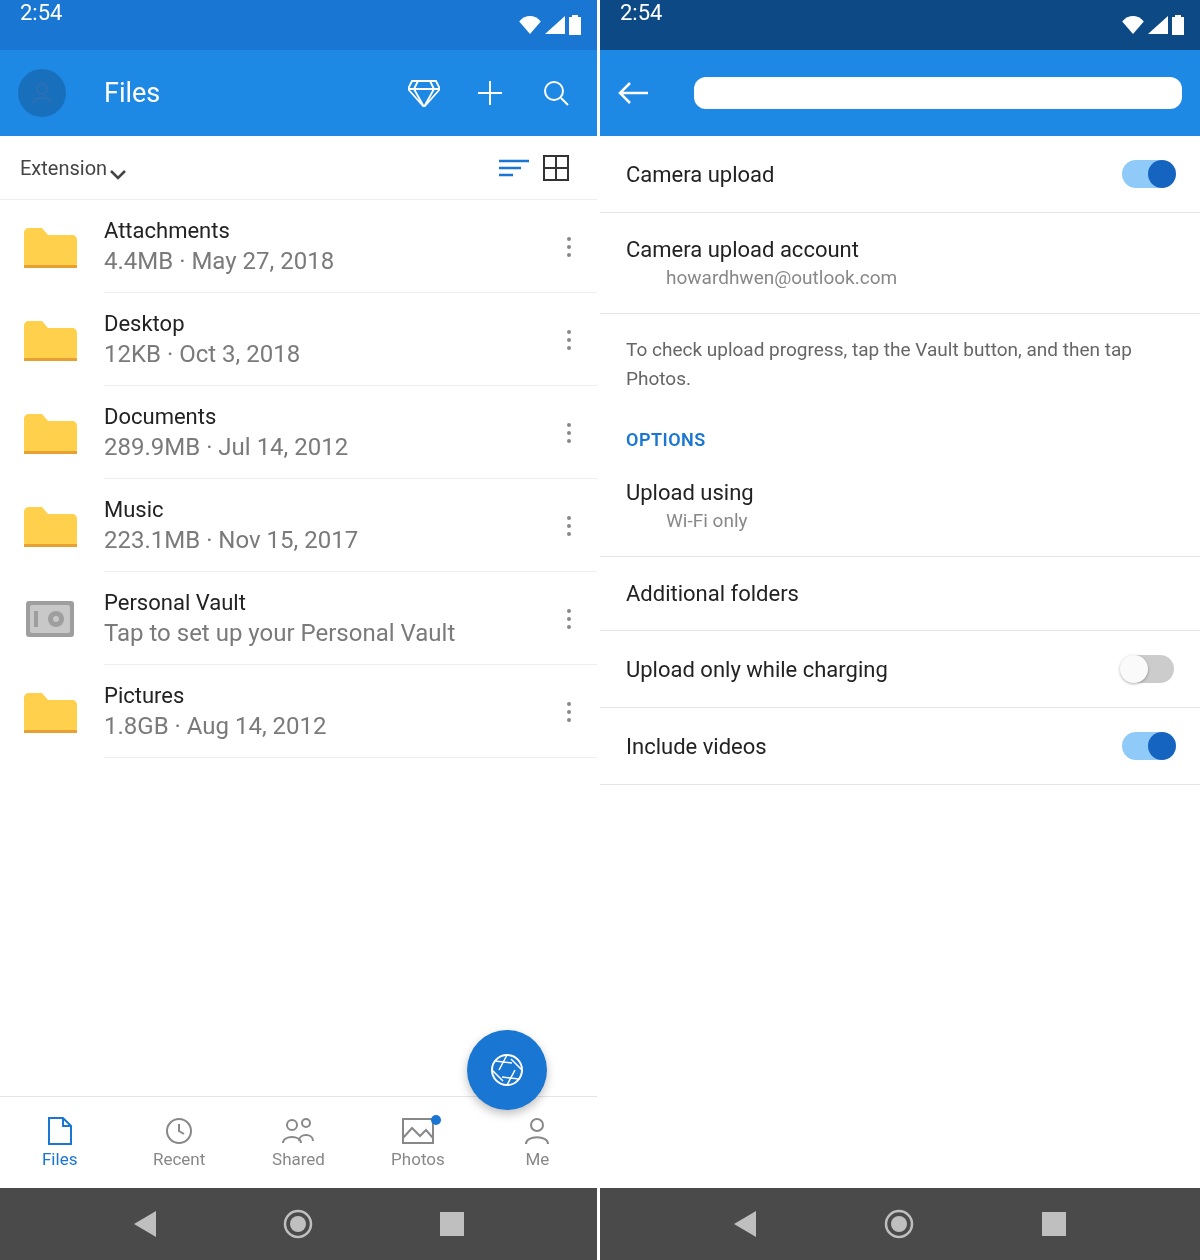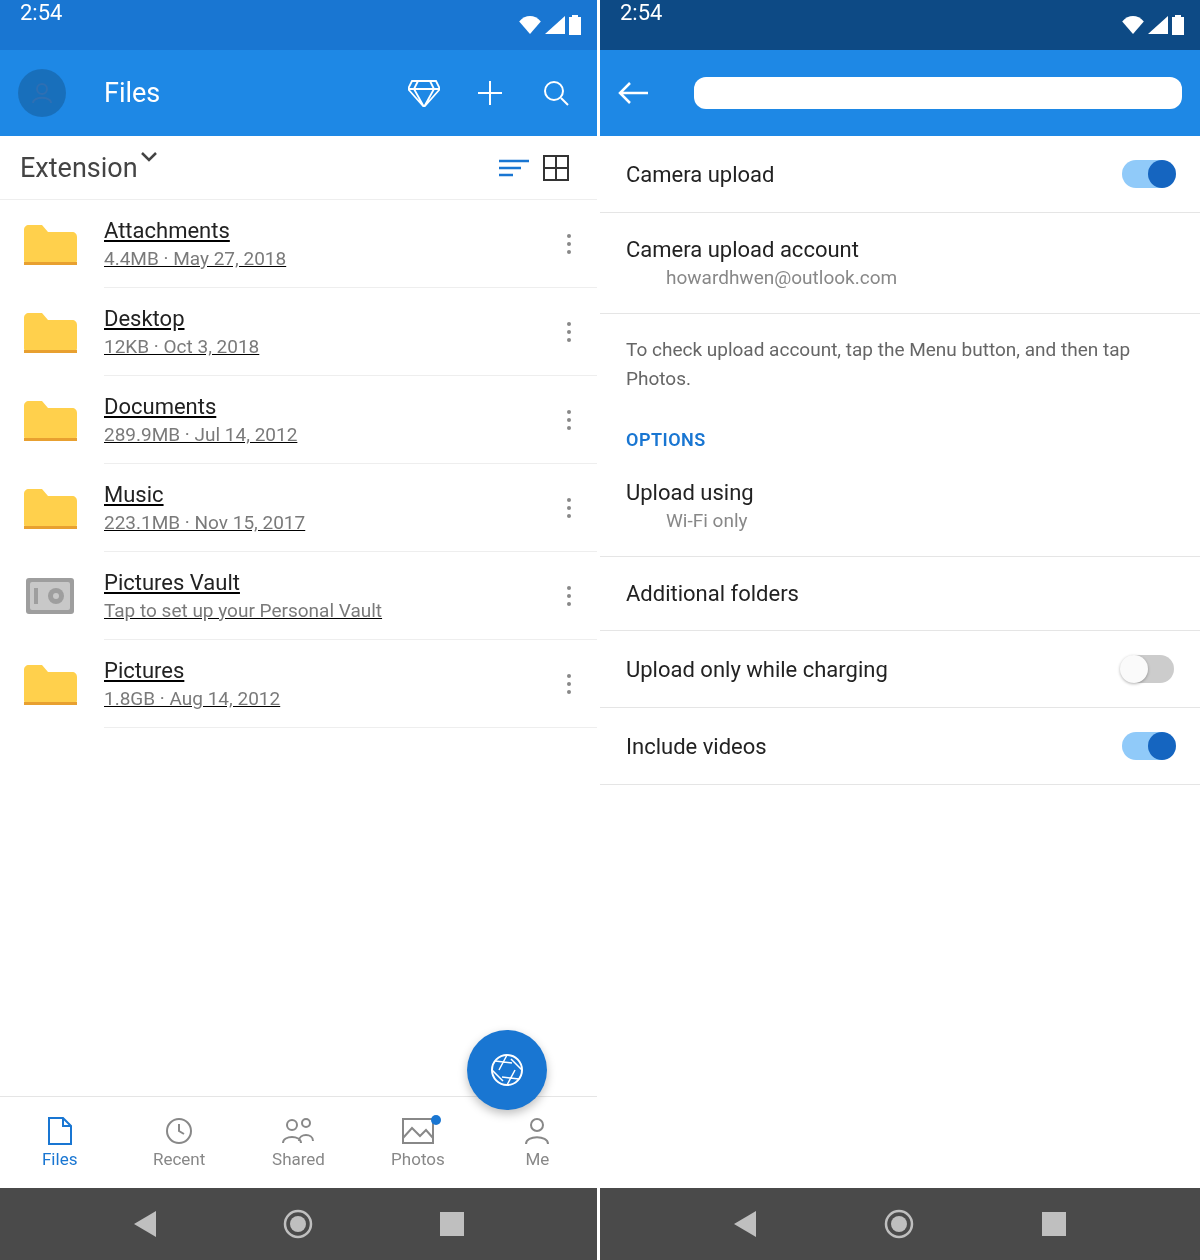--- a/index.html
+++ b/index.html
@@ -17,32 +17,32 @@
   
   .app-bar { height: 86px; background: #1e88e5; display: flex; align-items: center; padding: 0 18px; color: #fff; gap: 20px; }
   .avatar-circle { width: 48px; height: 48px; border-radius: 50%; background: rgba(0,0,0,0.18); display:flex; align-items:center; justify-content:center;}
   .app-title { font-size: 27px; font-weight: 400; flex: 1; margin-left: 18px; color: #fff;}
   .app-title.settings { margin-left: 0; }
   .app-icon { width: 46px; display:flex; justify-content:center; align-items:center; }
   .back-arrow { width: 56px; display:flex; align-items:center; justify-content:flex-start; }
 
   
   .sort-row { height: 64px; display:flex; align-items:center; padding: 0 20px; border-bottom: 1px solid #eee;}
-  .sort-label { font-size: 27px; color:#444; display:flex; align-items:flex-start; gap:3px;}
+  .sort-label { font-size: 20px; color:#444; display:flex; align-items:flex-end; gap:3px;}
   .sort-spacer { flex:1; }
   .sort-icon { width:42px; display:flex; justify-content:center; }
 
   
-  .file-list { flex:1; overflow:hidden;text-decoration:underline; }
+  .file-list { flex:1; overflow:hidden; }
   .file-item { display:flex; align-items:center; padding: 18px 18px 18px 20px; position:relative;}
   .file-item::after { content:""; position:absolute; left:104px; right:0; bottom:0; height:1px; background:#eee;}
   .file-icon { width:60px; height:50px; margin-right:24px; display:flex; align-items:center; justify-content:center;}
   .file-text { flex:1; }
   .file-name { font-size: 22px; color:#222; margin-bottom:4px;}
-  .file-meta { font-size: 19px; color:#7a7a7a; }
+  .file-meta { font-size: 24px; color:#7a7a7a; }
   .more-dots { width:20px; display:flex; flex-direction:column; align-items:center; gap:4px; }
   .dot { width:4px; height:4px; border-radius:50%; background:#888;}
 
   
   .fab { position:absolute; width:80px; height:80px; border-radius:50%; background:#1976d2; right:50px; bottom:150px; display:flex; align-items:center; justify-content:center; box-shadow: 0 4px 10px rgba(0,0,0,0.25);}
   
   
   .tab-bar { height:92px; display:flex; border-top:1px solid #e5e5e5; background:#fff;}
   .tab { flex:1; display:flex; flex-direction:column; align-items:center; justify-content:center; gap:4px; color:#888;}
   .tab.active { color:#1976d2;}
@@ -210,21 +210,21 @@
         <div class="file-icon">
           <svg width="56" height="44" viewBox="0 0 56 44">
             <rect x="4" y="4" width="48" height="36" rx="3" fill="#9e9e9e"></rect>
             <rect x="8" y="8" width="40" height="28" rx="2" fill="#c8c8c8"></rect>
             <circle cx="34" cy="22" r="8" fill="#9e9e9e"></circle>
             <circle cx="34" cy="22" r="3" fill="#c8c8c8"></circle>
             <rect x="12" y="14" width="4" height="16" fill="#9e9e9e"></rect>
           </svg>
         </div>
         <div class="file-text">
-          <div class="file-name">Pictures Vault</div>
+          <div class="file-name">Personal Vault</div>
           <div class="file-meta">Tap to set up your Personal Vault</div>
         </div>
         <div class="more-dots">
           <div class="dot"></div>
           <div class="dot"></div>
           <div class="dot"></div>
         </div>
       </div>
       <div class="file-item">
         <div class="file-icon">
@@ -347,21 +347,21 @@
           <div class="setting-title">Camera upload</div>
         </div>
       <div class="toggle toggle-on"></div>
     </div>
     <div class="setting-row">
       <div class="setting-text">
         <div class="setting-title">Camera upload account</div>
         <div class="setting-sub">howardhwen@outlook.com</div>
       </div>
     </div>
-    <div class="setting-info">To check upload account, tap the Menu button, and then tap Photos.</div>
+    <div class="setting-info">To check upload progress, tap the Vault button, and then tap Photos.</div>
     <div class="section-header">OPTIONS</div>
     <div class="setting-row">
       <div class="setting-text">
         <div class="setting-title">Upload using</div>
         <div class="setting-sub">Wi-Fi only</div>
       </div>
     </div>
     <div class="setting-row">
       <div class="setting-text">
           <div class="setting-title">Additional folders</div>

